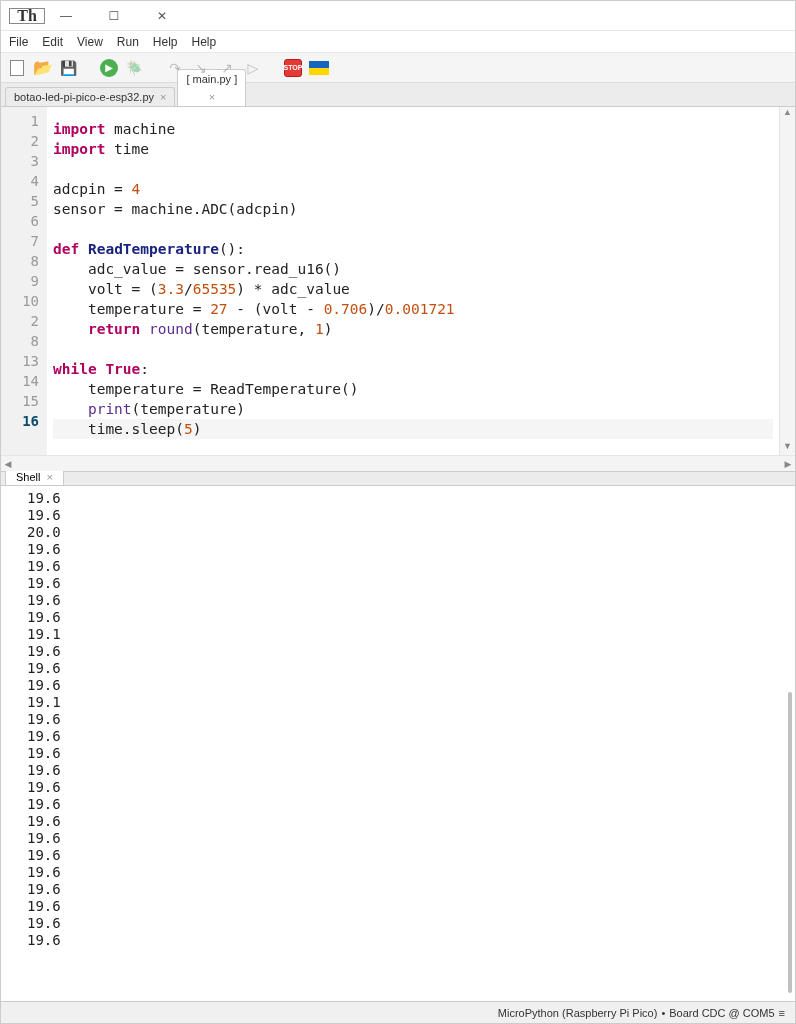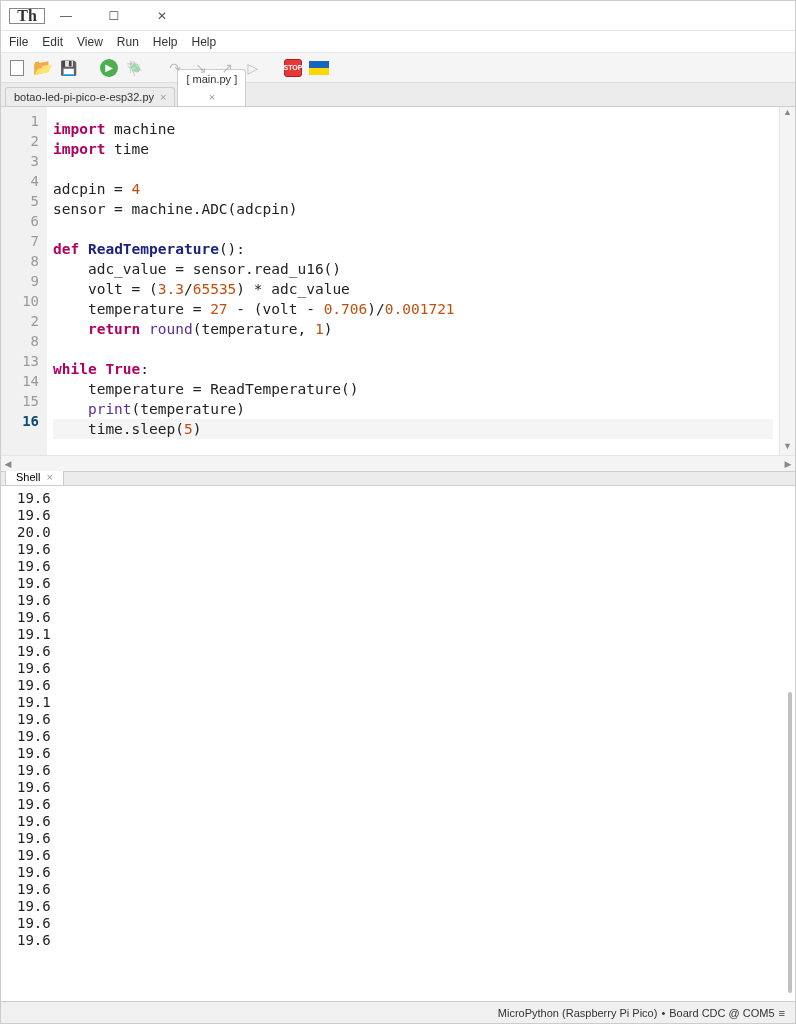--- a/index.html
+++ b/index.html
@@ -122,21 +122,21 @@
   border-top:1px solid #ccc;border-bottom:1px solid #ccc;
 }
 .shell-tab {
   padding:2px 10px;background:#fff;border:1px solid #ccc;border-bottom:none;
   font-size:11px;border-top-left-radius:3px;border-top-right-radius:3px;
   display:flex;align-items:center;gap:6px;
 }
 .shell-tab .close{color:#999;}
 
 .shell {
-  flex:1;background:#fff;padding:4px 16px;font-family:Consolas,monospace;
+  flex:1;background:#fff;padding:4px 26px;font-family:Consolas,monospace;
   font-size:14px;line-height:17px;color:#222;white-space:pre;overflow:hidden;
   position:relative;
 }
 .shell-scroll {
   position:absolute;right:3px;top:40%;bottom:8px;width:4px;background:#c0c0c0;border-radius:2px;
 }
 
 .status-bar {
   height:22px;background:#f0f0f0;border-top:1px solid #ccc;
   display:flex;align-items:center;justify-content:flex-end;

